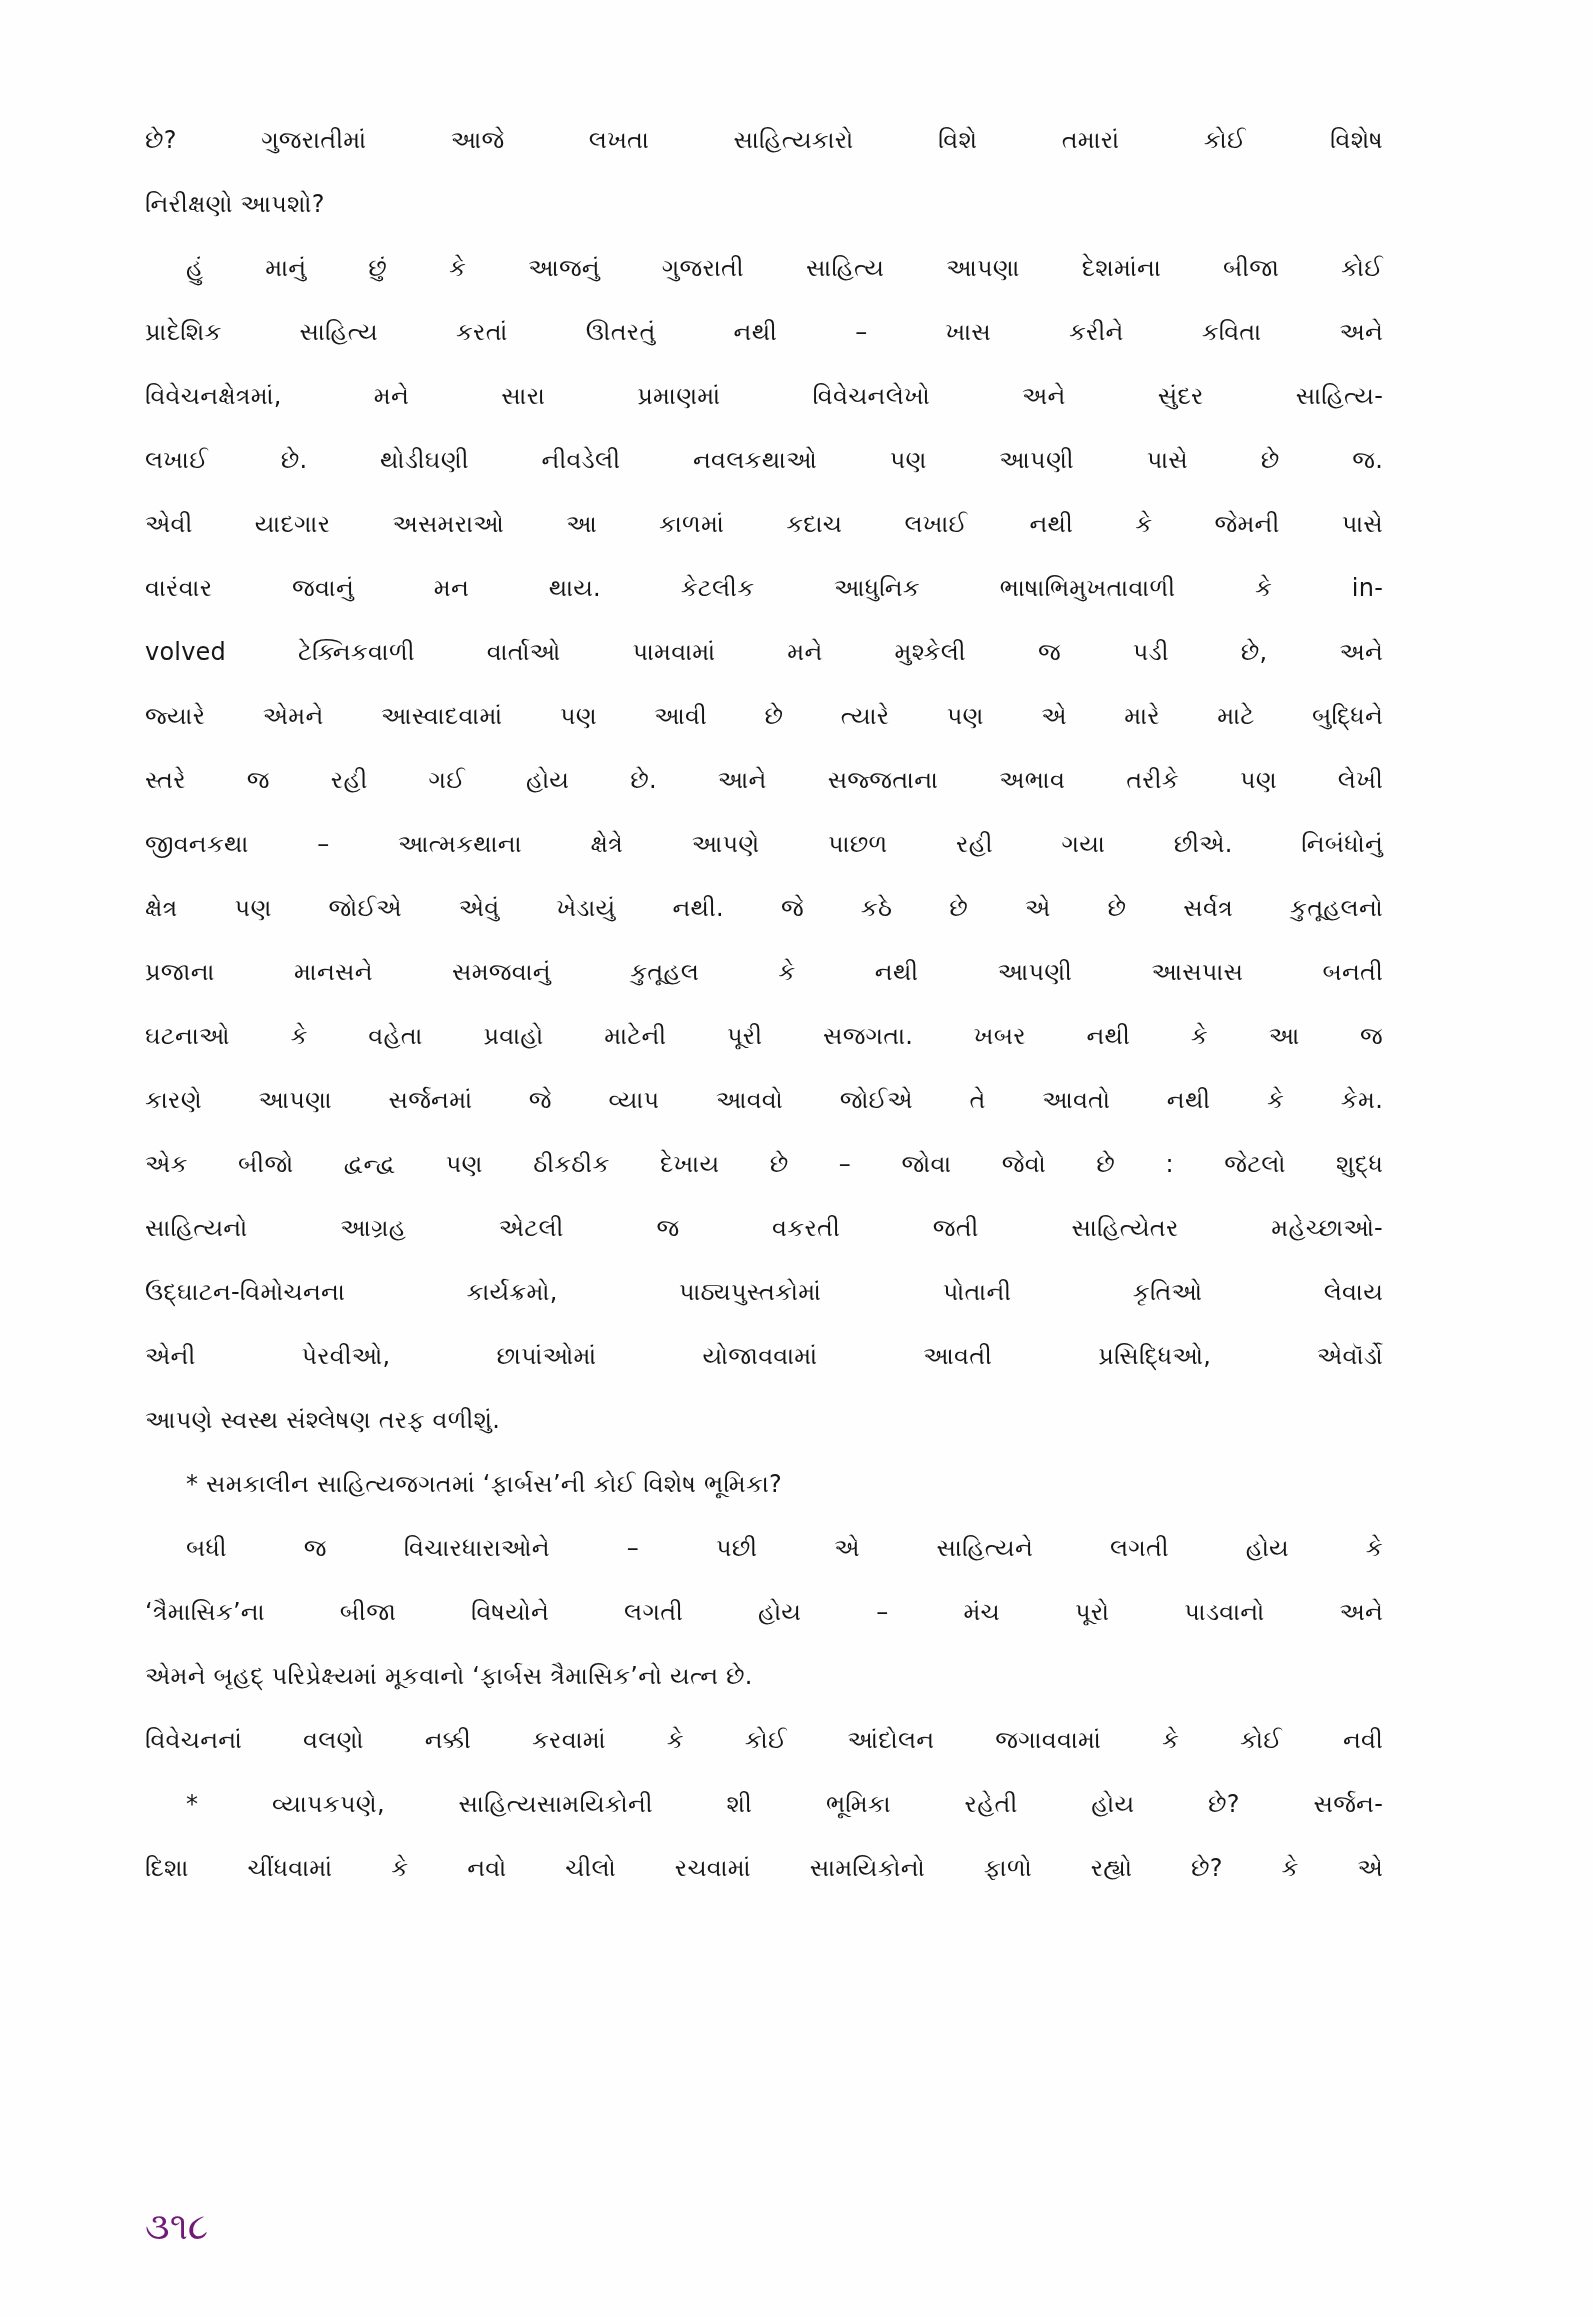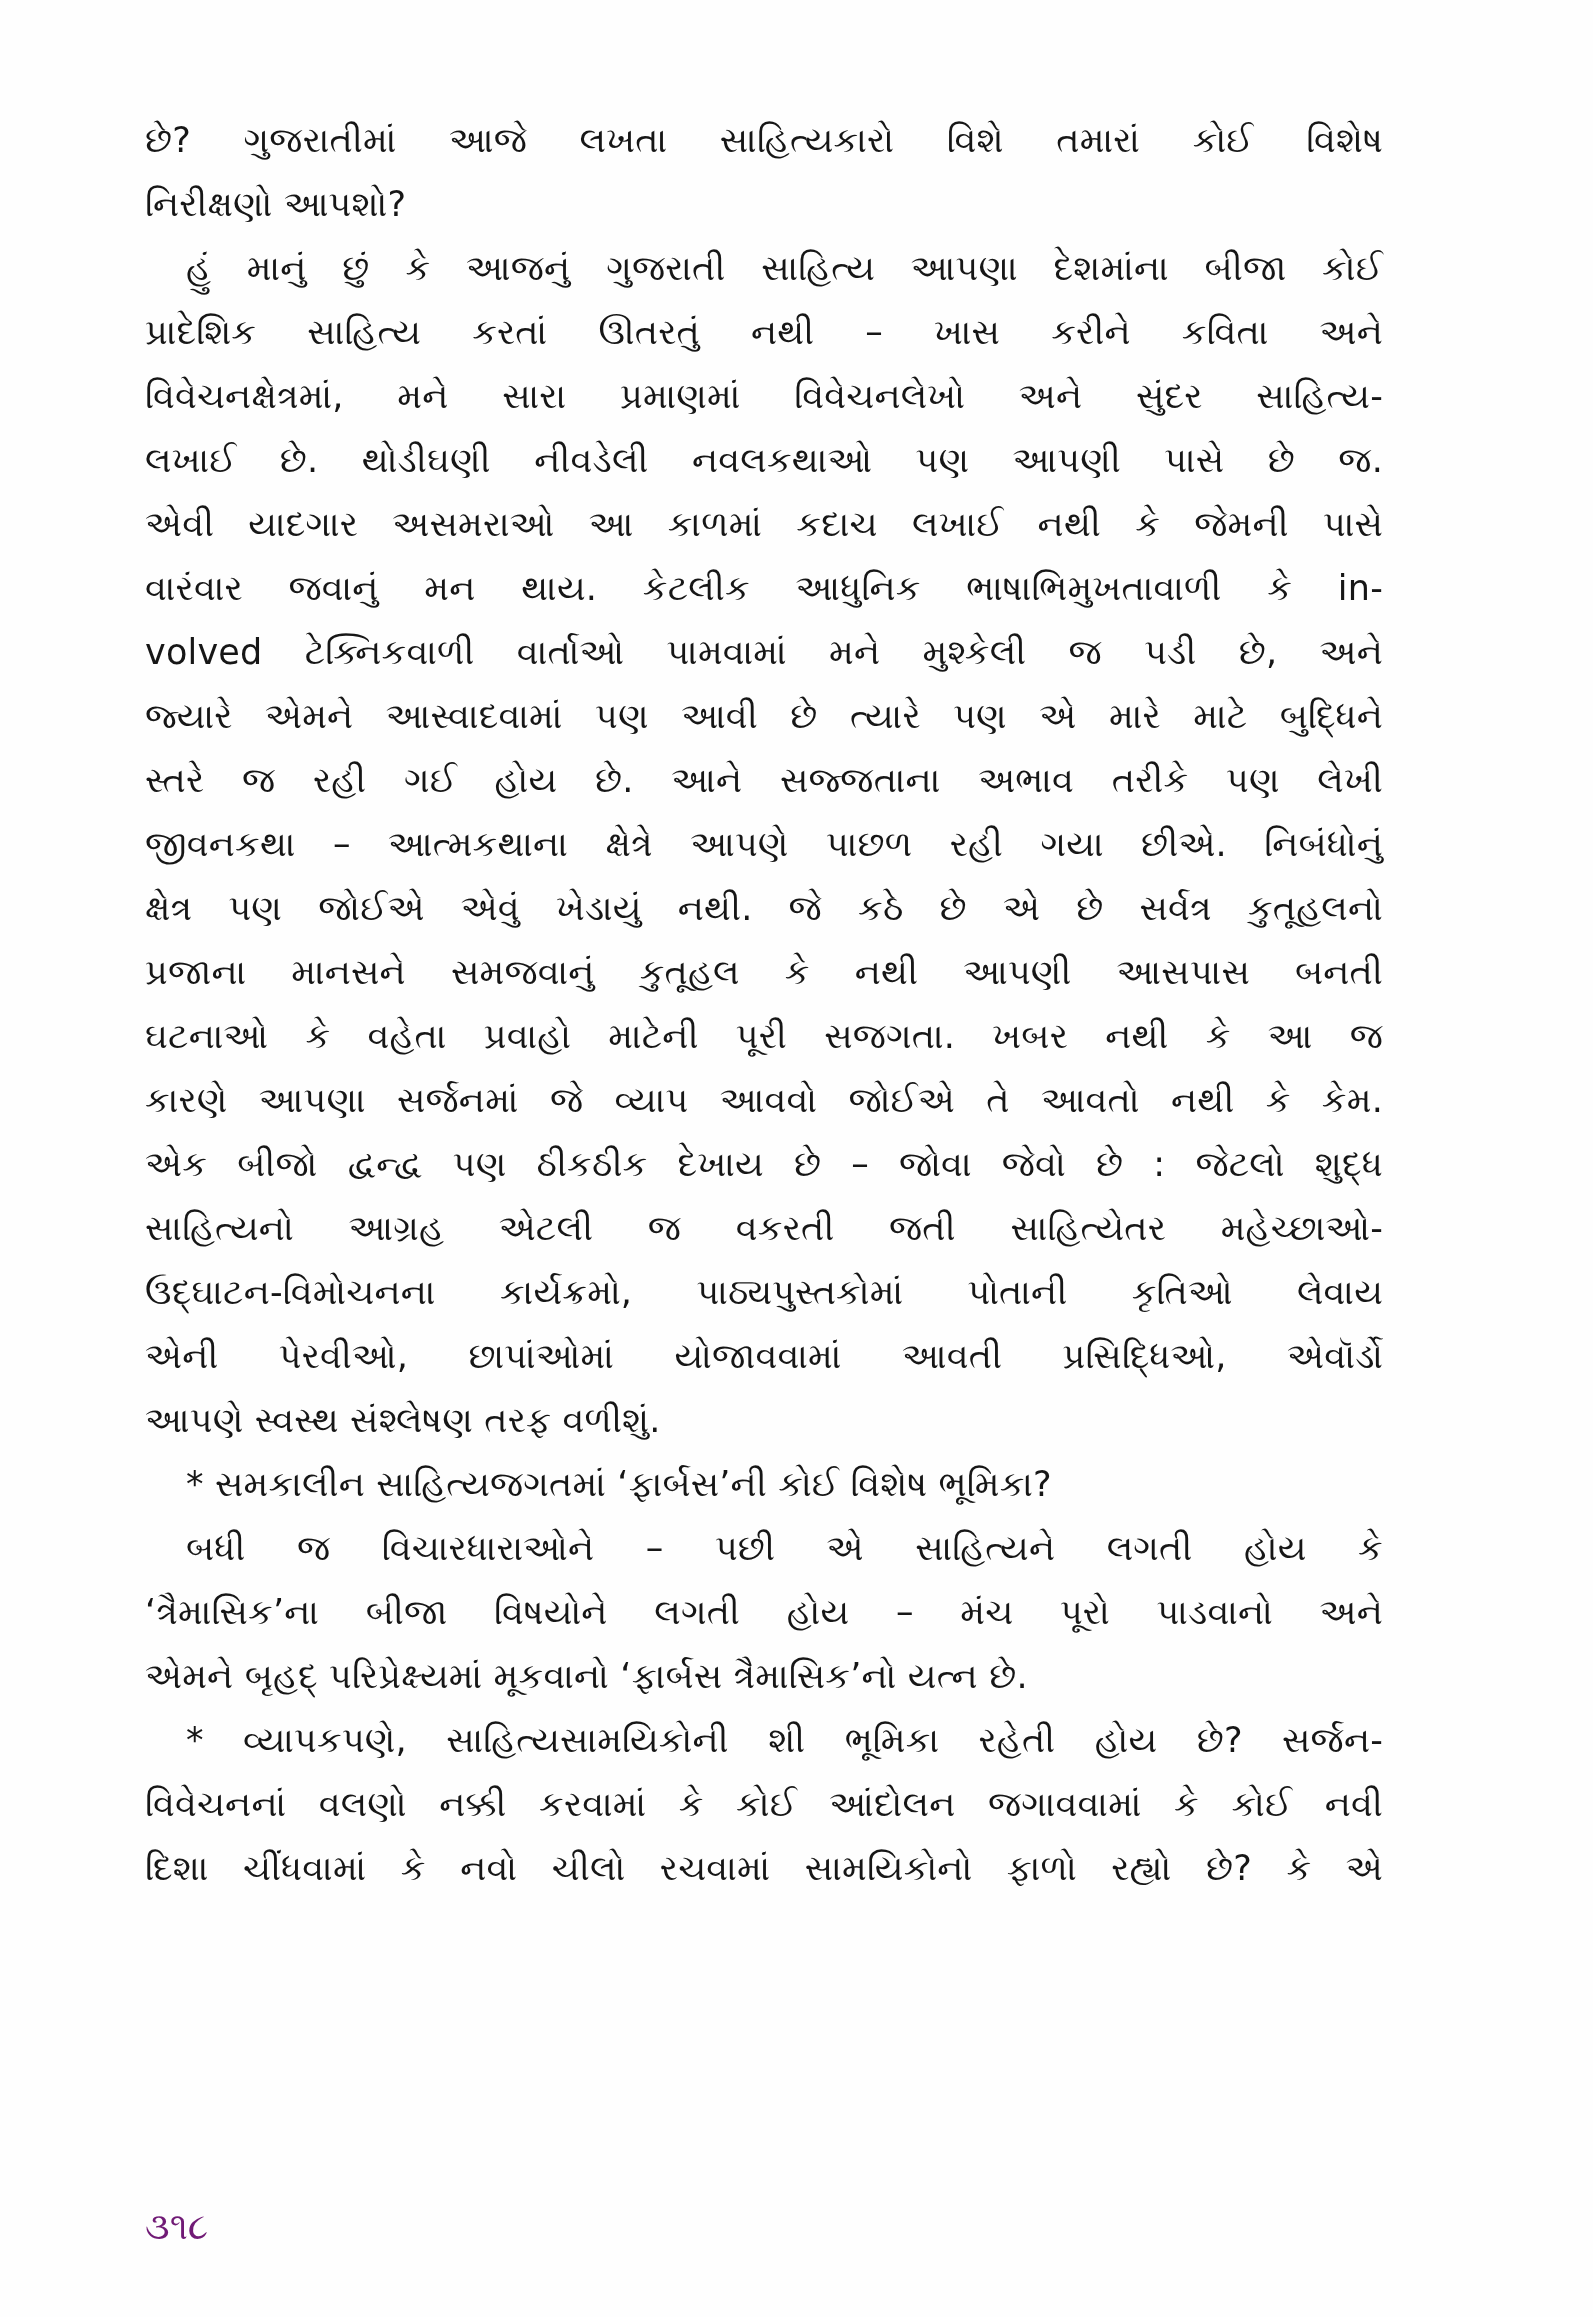--- a/index.html
+++ b/index.html
@@ -20,21 +20,21 @@
     inset: 0;
     background: #fefefe;
   }
   .text-block {
     position: absolute;
     top: 108px;
     left: 145px;
     width: 1238px;
   }
   .line {
-    font-size: 35px;
+    font-size: 24px;
     line-height: 64px;
     height: 64px;
     white-space: normal;
     text-align: left;
     letter-spacing: 0.2px;
   }
   .line.just {
     text-align: justify;
     text-align-last: justify;
   }
@@ -77,19 +77,19 @@
       <div class="line just">કારણે આપણા સર્જનમાં જે વ્યાપ આવવો જોઈએ તે આવતો નથી કે કેમ.</div>
       <div class="line just">એક બીજો દ્વન્દ્વ પણ ઠીકઠીક દેખાય છે – જોવા જેવો છે : જેટલો શુદ્ધ</div>
       <div class="line just">સાહિત્યનો આગ્રહ એટલી જ વકરતી જતી સાહિત્યેતર મહેચ્છાઓ-</div>
       <div class="line just">ઉદ્ઘાટન-વિમોચનના કાર્યક્રમો, પાઠ્યપુસ્તકોમાં પોતાની કૃતિઓ લેવાય</div>
       <div class="line just">એની પેરવીઓ, છાપાંઓમાં યોજાવવામાં આવતી પ્રસિદ્ધિઓ, એવૉર્ડો</div>
       <div class="line">આપણે સ્વસ્થ સંશ્લેષણ તરફ વળીશું.</div>
       <div class="line indent">* સમકાલીન સાહિત્યજગતમાં ‘ફાર્બસ’ની કોઈ વિશેષ ભૂમિકા?</div>
       <div class="line indent just">બધી જ વિચારધારાઓને – પછી એ સાહિત્યને લગતી હોય કે</div>
       <div class="line just">‘ત્રૈમાસિક’ના બીજા વિષયોને લગતી હોય – મંચ પૂરો પાડવાનો અને</div>
       <div class="line">એમને બૃહદ્ પરિપ્રેક્ષ્યમાં મૂકવાનો ‘ફાર્બસ ત્રૈમાસિક’નો યત્ન છે.</div>
+      <div class="line just">વિવેચનનાં વલણો નક્કી કરવામાં કે કોઈ આંદોલન જગાવવામાં કે કોઈ નવી</div>
       <div class="line indent just">* વ્યાપકપણે, સાહિત્યસામયિકોની શી ભૂમિકા રહેતી હોય છે? સર્જન-</div>
-      <div class="line just">વિવેચનનાં વલણો નક્કી કરવામાં કે કોઈ આંદોલન જગાવવામાં કે કોઈ નવી</div>
       <div class="line just">દિશા ચીંધવામાં કે નવો ચીલો રચવામાં સામયિકોનો ફાળો રહ્યો છે? કે એ</div>
     </div>
   <div class="page-number">૩૧૮</div>
 </div>
 
 
 </body></html>

